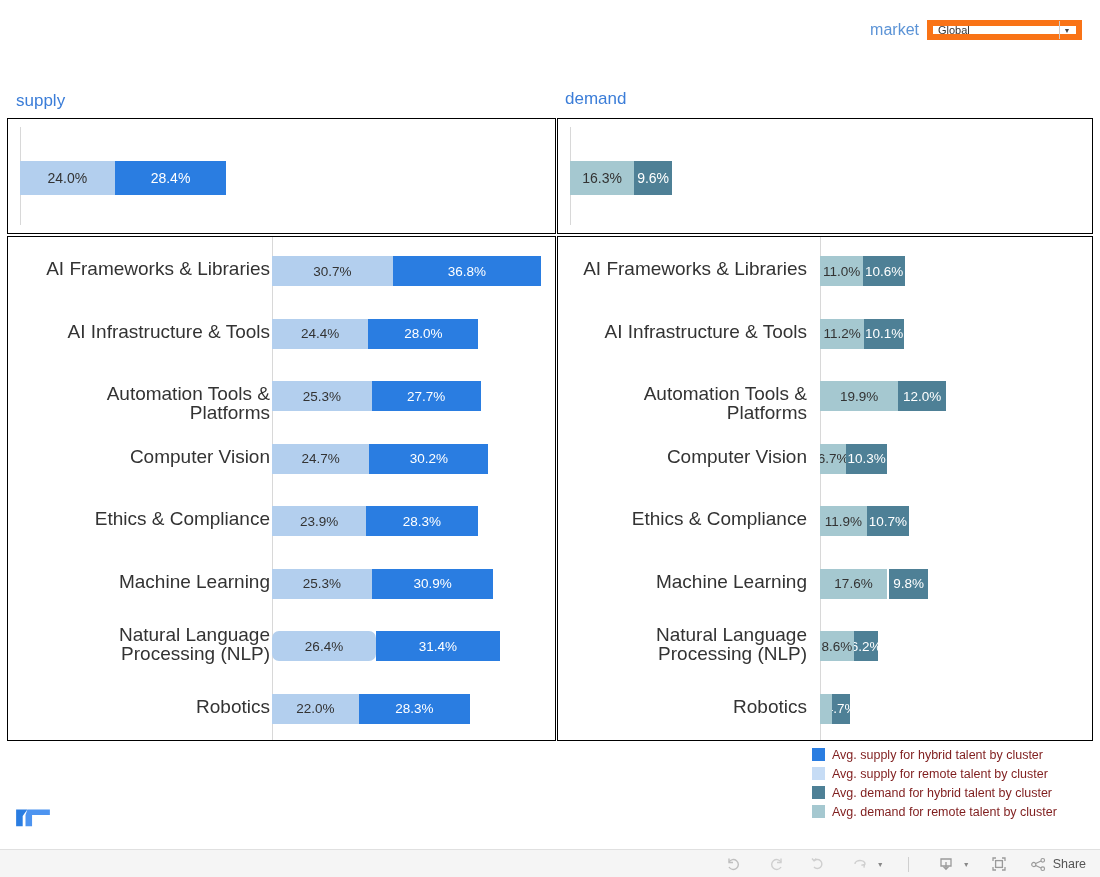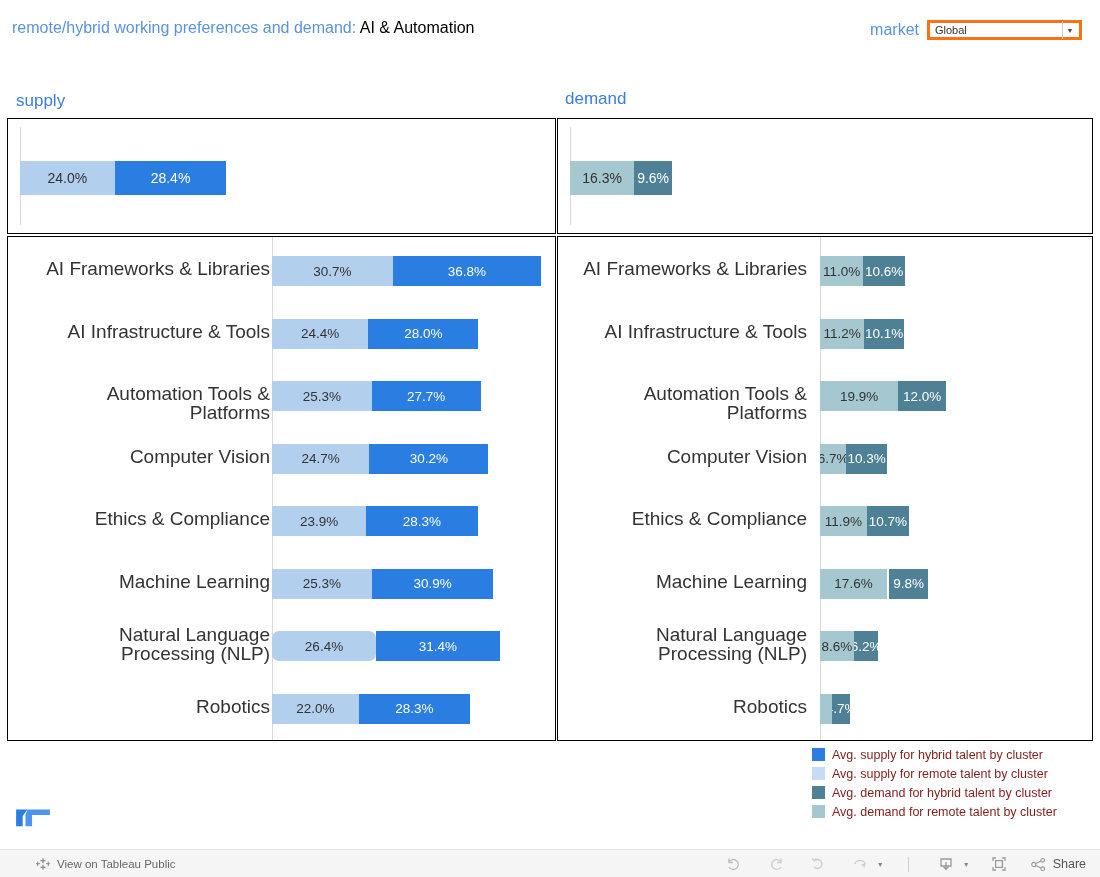--- a/index.html
+++ b/index.html
@@ -12,21 +12,21 @@
 
   
   .header{position:absolute;left:0;top:0;width:1100px;height:60px;}
   .title{position:absolute;left:12px;top:19px;font-size:16px;white-space:nowrap;}
   .title .accent{color:#5b93d6;}
   .title .subject{color:#000000;}
 
   .market-wrap{position:absolute;right:18px;top:20px;display:flex;align-items:center;gap:8px;justify-content:flex-end;}
   .market-label{color:#5b93d6;font-size:16px;}
   .market-select{
-    width:155px;height:20px;border:3px solid #f97316;background:#ffffff;
+    width:155px;height:20px;border:6px solid #f97316;background:#ffffff;
     display:flex;align-items:center;justify-content:space-between;
     font-size:11px;color:#333333;padding:0 2px 0 5px;box-sizing:border-box;
   }
   .market-select .caret{
     width:14px;height:18px;border-left:1px solid #cccccc;
     display:flex;align-items:center;justify-content:center;color:#444;font-size:7px;
   }
 
   
   .panel-title{position:absolute;font-size:17px;color:#3b7dd8;}
@@ -82,24 +82,20 @@
   .tb-div{width:1px;height:15px;background:#cfcfcf;margin:0 12px;}
   .tb-share{display:flex;align-items:center;gap:6px;padding-left:6px;}
   .tb-share .tb-text{font-size:12.5px;color:#555555;}
 </style>
 </head>
 <body>
 
 <div class="page">
 
   <div class="header">
-    <div class="title">
-      <span class="accent">remote/hybrid working preferences and demand:</span>
-      <span class="subject">AI &amp; Automation</span>
-    </div>
 
     <div class="market-wrap">
       <span class="market-label">market</span>
       <div class="market-select">
         <span>Global</span>
         <span class="caret">▼</span>
       </div>
     </div>
   </div>
 
@@ -203,35 +199,20 @@
 
   <div class="footer">
     <svg class="logo" viewBox="0 0 40 32">
       <path d="M2 10 L2 28 L9 28 L9 17 L14 10 Z" fill="#2a7de1"></path>
       <path d="M14 10 L38 10 L38 16 L19 16 L19 28 L12 28 L12 16 Z" fill="#4d94f0"></path>
     </svg>
 
   </div>
 
   <div class="toolbar">
-    <div class="tb-left">
-      <svg width="14" height="14" viewBox="0 0 14 14">
-        <g fill="#888888">
-          <rect x="6.4" y="1.2" width="1.2" height="5"></rect>
-            <rect x="4.5" y="3.1" width="5" height="1.2"></rect>
-          <rect x="6.4" y="7.8" width="1.2" height="5"></rect>
-            <rect x="4.5" y="9.7" width="5" height="1.2"></rect>
-          <rect x="1.2" y="4.6" width="1" height="4.4"></rect>
-            <rect x="-0.4" y="6.2" width="4.4" height="1"></rect>
-          <rect x="11.8" y="4.6" width="1" height="4.4"></rect>
-            <rect x="10" y="6.2" width="4.4" height="1"></rect>
-        </g>
-      </svg>
-      <span class="tb-text">View on Tableau Public</span>
-    </div>
 
     <div class="tb-right">
       <div class="tb-btn">
         <svg width="18" height="18" viewBox="0 0 18 18">
             <path d="M4 7 a5 5 0 1 1 0 5" stroke="#bfbfbf" stroke-width="1.4" fill="none"></path>
             <path d="M4 3.5 L4 7.5 L8 7.5" stroke="#bfbfbf" stroke-width="1.4" fill="none"></path>
           </svg>
       </div>
       <div class="tb-btn">
         <svg width="18" height="18" viewBox="0 0 18 18">

